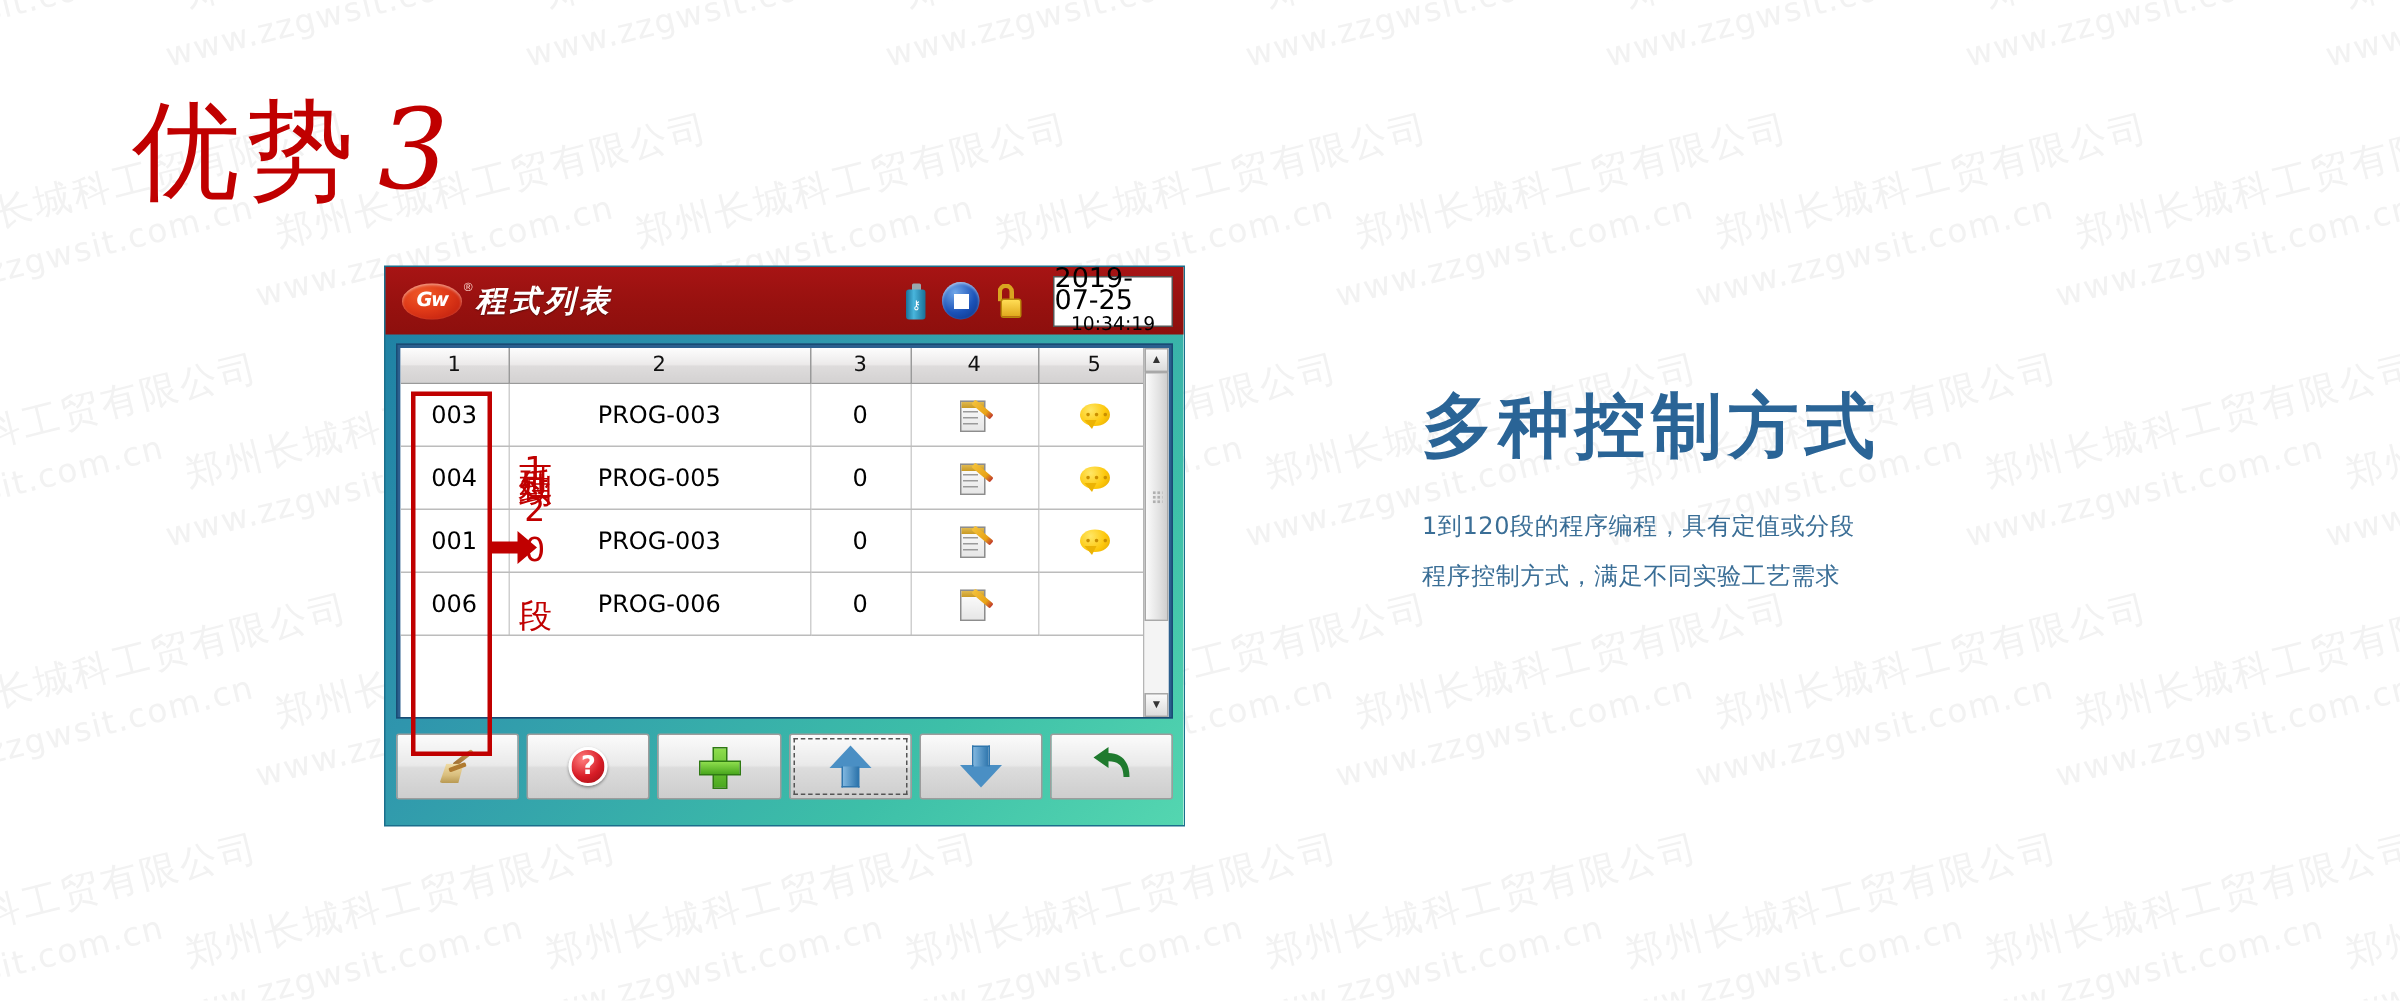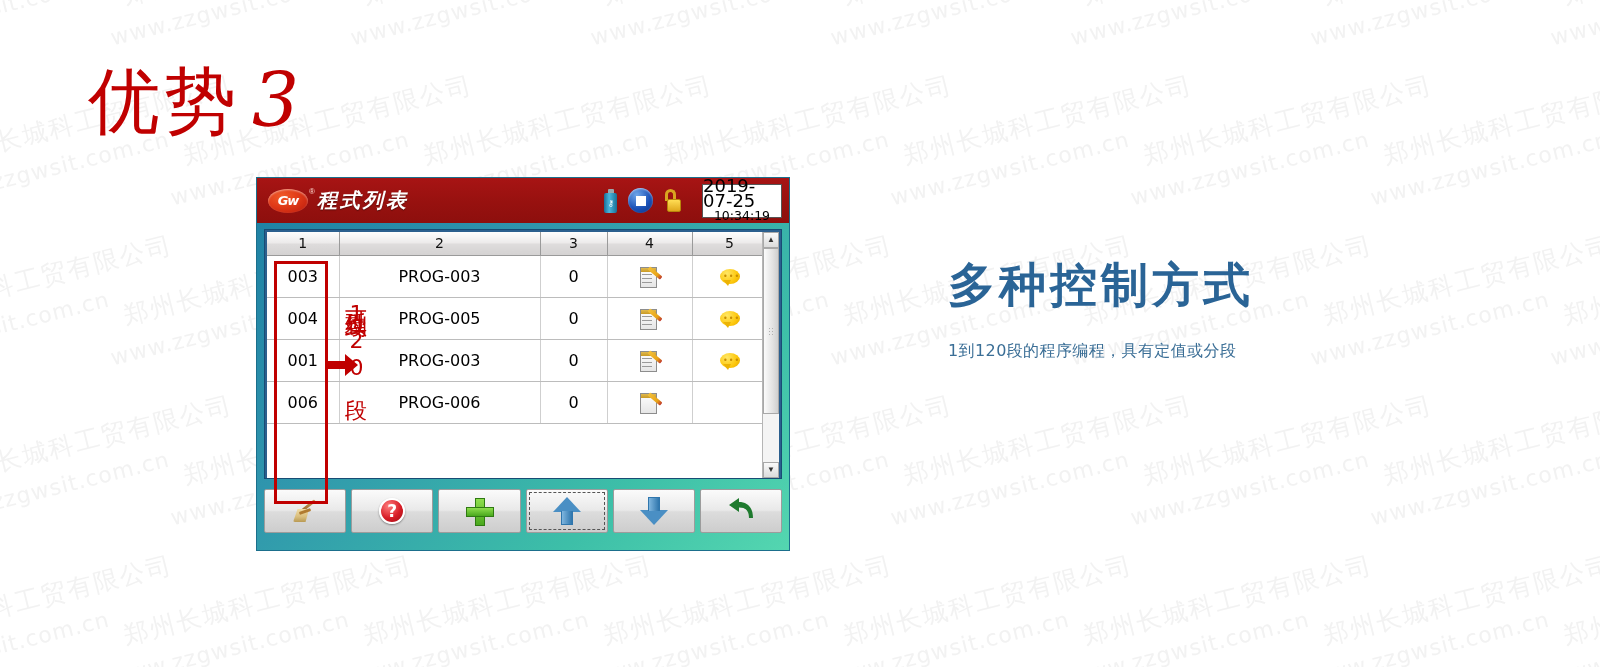--- a/index.html
+++ b/index.html
@@ -625,14 +625,15 @@
   <svg width="30" height="24" viewBox="0 0 30 24" aria-hidden="true">
     <path d="M0 8 L17 8 L17 1 L30 12 L17 23 L17 16 L0 16 Z" fill="#c00000"></path>
   </svg>
 </div>
 <div id="annot-text">可延续到120段</div>
 
 <div id="right-panel">
   <div id="feature-title">多种控制方式</div>
   <div id="feature-desc">
     <div>1到120段的程序编程，具有定值或分段</div>
+    <div>程序控制方式，满足不同实验工艺需求</div>
   </div>
 </div>
 
 </body></html>

